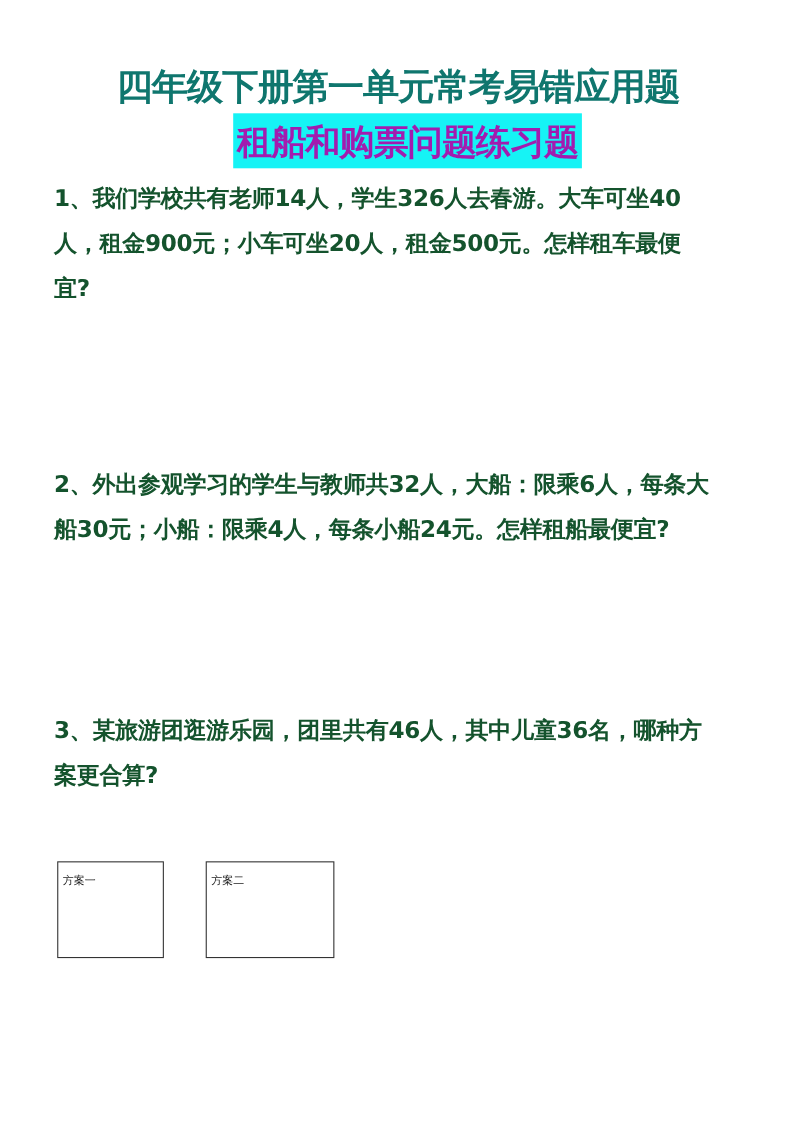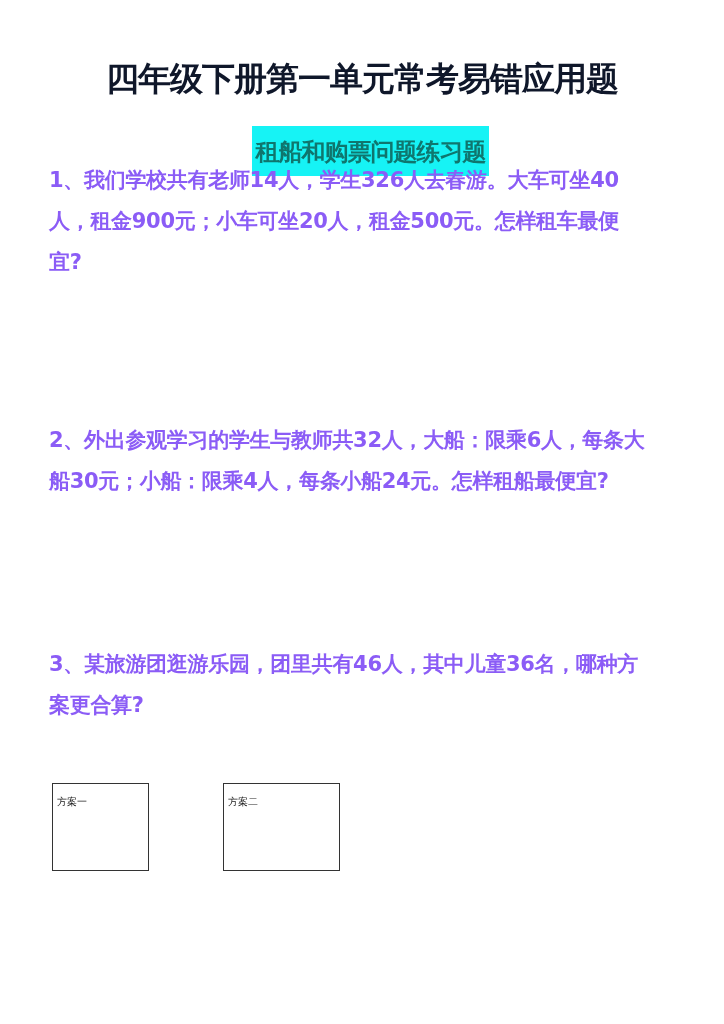--- a/index.html
+++ b/index.html
@@ -18,66 +18,65 @@
   .title {
     position: absolute;
     left: 0;
     top: 56px;
     width: 724px;
     text-align: center;
     font-size: 33px;
     font-weight: bold;
     letter-spacing: -1px;
     line-height: 46px;
-    color: #0f172a;
+    color: #0f766e;
   }
   .subtitle-wrap {
     position: absolute;
     left: 0;
     top: 103px;
     width: 740px;
     text-align: center;
   }
   .subtitle {
     display: inline-block;
     background: #16f3f5;
     padding: 2px 3px 0 4px;
     height: 48px;
     line-height: 48px;
-    font-size: 24px;
+    font-size: 32px;
     font-weight: bold;
     letter-spacing: -1px;
-    color: #0f766e;
-    margin-top: 23px;
+    color: #a21caf;
   }
   .question {
     position: absolute;
     left: 49px;
     width: 600px;
     font-size: 21px;
     font-weight: bold;
     line-height: 41px;
     letter-spacing: -0.3px;
-    color: #8b5cf6;
+    color: #14532d;
   }
   .q1 { top: 160px; }
   .q2 { top: 420px; }
   .q3 { top: 644px; }
   .plan-box {
     position: absolute;
     top: 783px;
     height: 88px;
     border: 1.5px solid #333333;
     box-sizing: border-box;
     font-size: 10px;
     color: #222222;
     padding: 10px 0 0 4px;
   }
   .plan-1 { left: 52px; width: 97px; }
-  .plan-2 { left: 187px; width: 117px; margin-left: 36px; }
+  .plan-2 { left: 187px; width: 117px; }
   .plan-title {
     display: block;
     height: 16px;
     line-height: 16px;
   }
   .plan-text {
     display: block;
     margin-top: 10px;
     line-height: 26px;
     padding-right: 4px;

